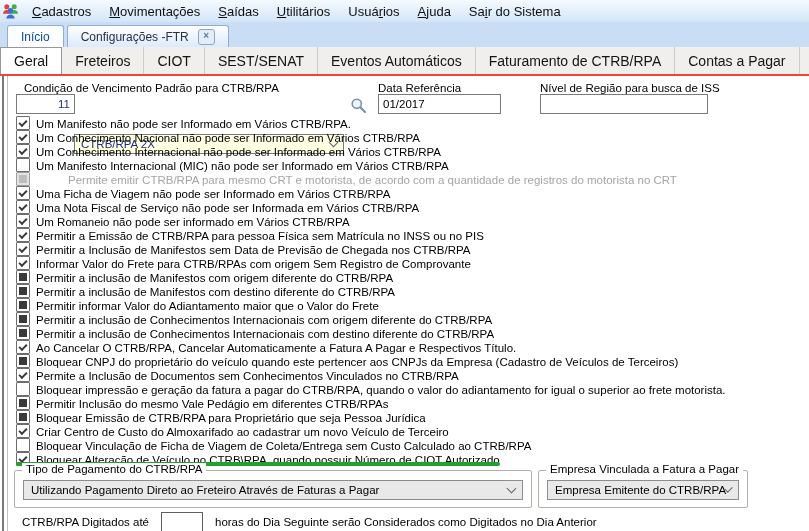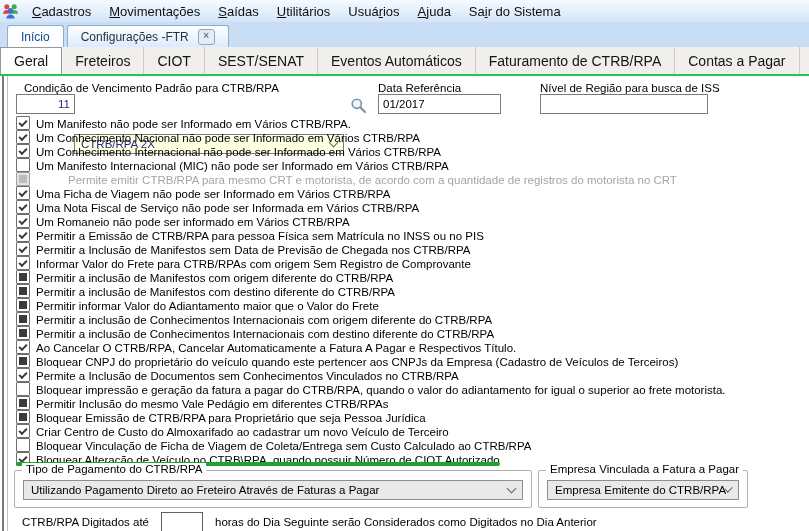--- a/index.html
+++ b/index.html
@@ -27,21 +27,21 @@
 
   
   .tabstrip2{position:absolute;top:47px;left:0;right:0;height:27px;background:#f1efec;
     display:flex;align-items:stretch;font-size:14px;}
   .ptab{display:flex;align-items:center;padding:0 13px;border-right:1px solid #cfccc6;
     color:#141414;white-space:nowrap;}
   .ptab.sel{background:#ffffff;border:1px solid #979797;border-bottom:none;border-right:1px solid #979797;}
 
   
   .content{position:absolute;top:74px;left:0;right:0;bottom:0;background:#fff;
-    border-top:2px solid #22c55e;}
+    border-top:2px solid #ef4444;}
   .content .edgeL1{position:absolute;left:2px;top:0;bottom:0;width:2px;background:#787878;}
   .content .edgeL2{position:absolute;left:7px;top:0;bottom:0;width:1px;background:#c2c2c2;}
 
   .f-label{position:absolute;font-size:11.5px;color:#000;white-space:nowrap;}
   .tbox{position:absolute;height:20px;border:1px solid #7a7a7a;background:#fff;
     font-family:"Liberation Sans",sans-serif;font-size:11.5px;color:#000;padding:0 4px;box-sizing:border-box;}
   input.tbox{outline:none;}
   .code-box{text-align:right;color:#1f2d8c;}
   .combo{position:absolute;height:20px;border:1px solid #7a7a7a;box-sizing:border-box;
     display:flex;align-items:center;justify-content:space-between;padding:0 6px;font-size:11.5px;color:#1f2d8c;margin-top:40px;}

